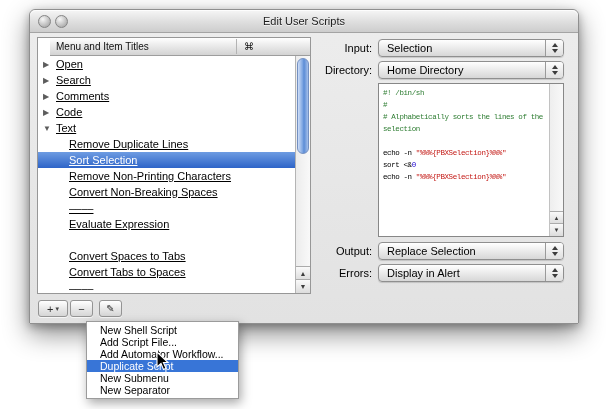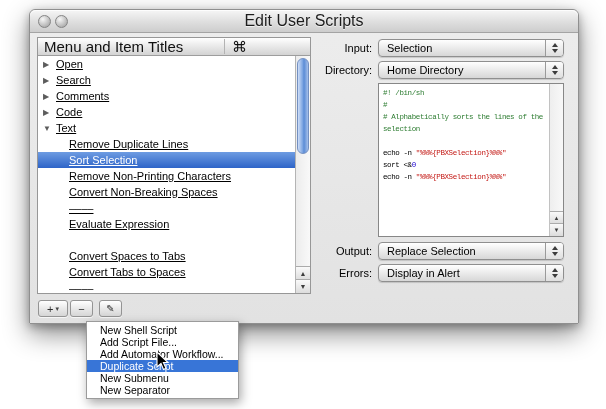--- a/index.html
+++ b/index.html
@@ -9,32 +9,32 @@
   
   .window{position:absolute;left:29px;top:9px;width:548px;height:313px;
     background:linear-gradient(#ededed,#e2e2e2);
     border:1px solid #8f8f8f;border-radius:6px 6px 1px 1px;
     box-shadow:0 10px 26px rgba(0,0,0,.45),0 3px 8px rgba(0,0,0,.28);}
   .titlebar{position:absolute;left:0;top:0;right:0;height:22px;
     background:linear-gradient(#f6f6f6,#dedede 55%,#cdcdcd);
     border-bottom:1px solid #a4a4a4;border-radius:6px 6px 0 0;
     box-shadow:inset 0 1px 0 rgba(255,255,255,.8);}
   .title{position:absolute;left:0;right:0;top:0;height:22px;line-height:22px;text-align:center;
-    font-size:16px;color:#1d1d1d;text-shadow:0 1px 0 rgba(255,255,255,.65);}
+    font-size:11px;color:#1d1d1d;text-shadow:0 1px 0 rgba(255,255,255,.65);}
   .wbtn{position:absolute;top:5px;width:11px;height:11px;border-radius:50%;
     background:radial-gradient(circle at 35% 30%,#f7f7f7,#b5b5b5 70%,#9a9a9a);
     border:1px solid #858585;}
   .wbtn.close{left:8px;} .wbtn.min{left:25px;}
 
   
   .listbox{position:absolute;left:7px;top:27px;width:274px;height:257px;background:#fff;
     border:1px solid #979797;box-sizing:border-box;}
-  .list-header{position:absolute;left:0;top:0;right:0;height:17px;
+  .list-header{position:absolute;left:12px;top:0;right:0;height:17px;
     background:linear-gradient(#ffffff,#e6e6e6 55%,#d3d3d3);
-    border-bottom:1px solid #9d9d9d;font-size:15px;line-height:17px;color:#101010;}
+    border-bottom:1px solid #9d9d9d;font-size:10px;line-height:17px;color:#101010;}
   .list-header .col-title{position:absolute;left:6px;top:0;}
   .list-header .col-div{position:absolute;left:186px;top:1px;bottom:1px;width:1px;background:#b3b3b3;}
   .list-header .col-key{position:absolute;left:187px;top:0;width:70px;padding-left:7px;}
   .list-body{position:absolute;left:0;top:18px;right:15px;bottom:0;overflow:hidden;}
   .row{height:16px;line-height:16px;font-size:11px;color:#000;white-space:nowrap;text-decoration:underline;}
   .row.group{padding-left:5px;}
   .row.item,.row.separator,.row.spacer{padding-left:31px;}
   .row.selected{background:linear-gradient(var(--selection-top,#6e9ce2),var(--selection-bottom,#2e64c8));color:#fff;}
   .disclosure{display:inline-block;width:13px;font-size:8px;color:#5c5c5c;vertical-align:1px;}
 

